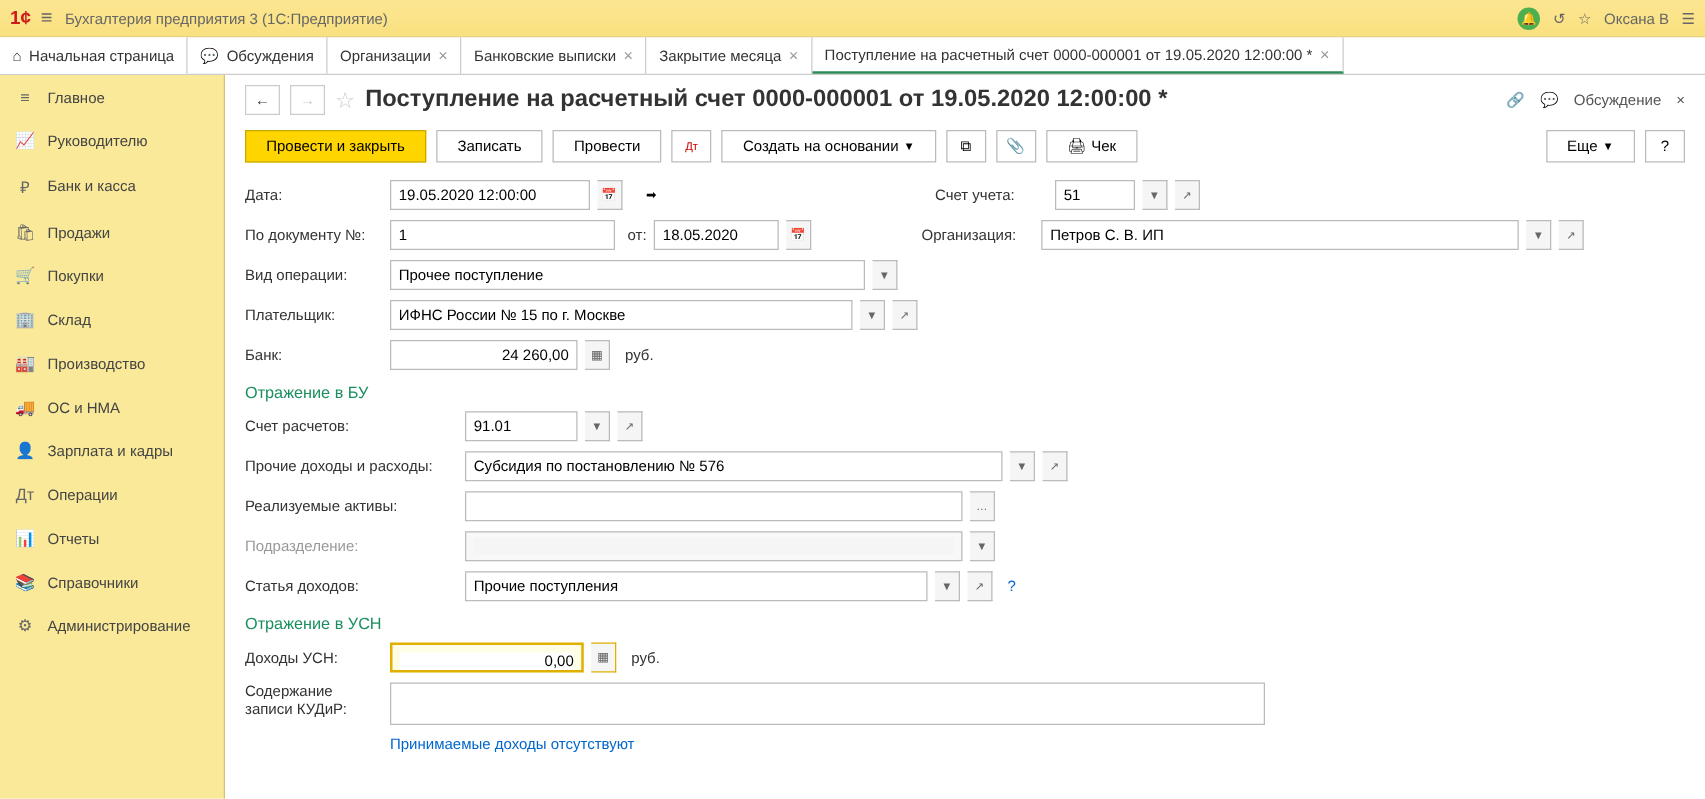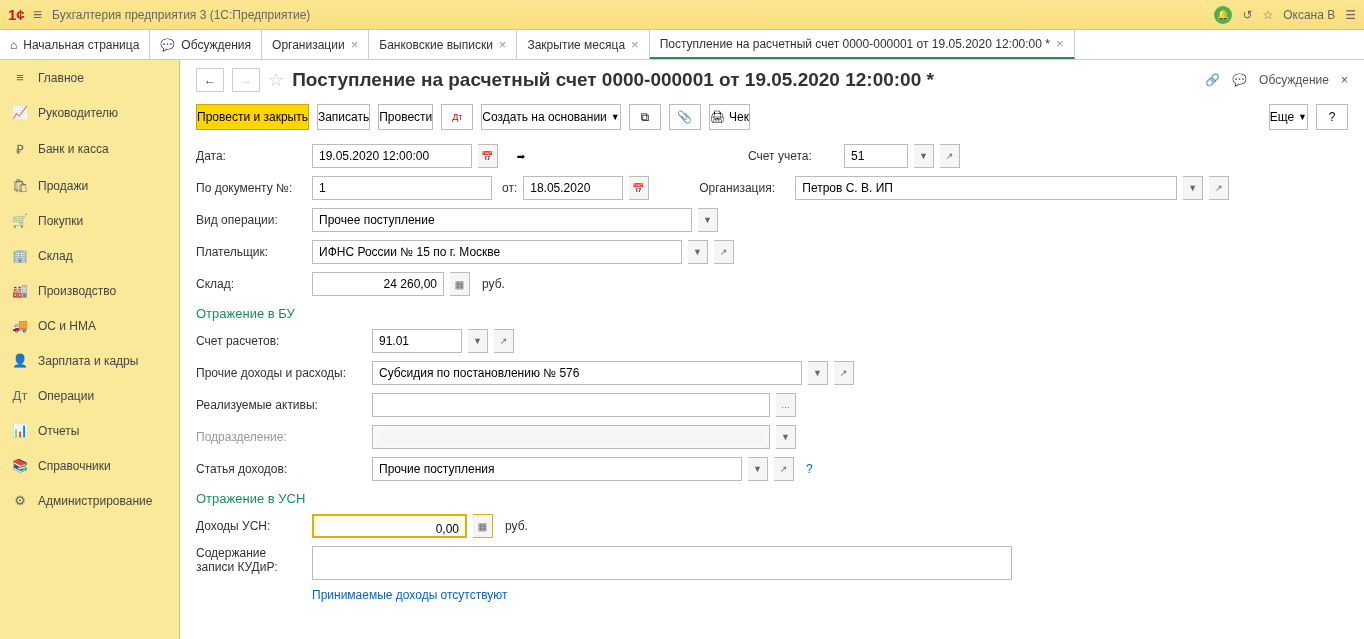--- a/index.html
+++ b/index.html
@@ -20,21 +20,21 @@
 .side-item{display:flex;align-items:center;gap:10px;padding:10px 12px;color:#444;cursor:pointer;}
 .side-item .ic{width:16px;text-align:center;color:#666;font-size:13px;}
 .content{flex:1;padding:8px 16px;overflow-y:auto;}
 .doc-head{display:flex;align-items:center;gap:8px;margin-bottom:12px;}
 .navbtn{width:28px;height:24px;border:1px solid #ccc;background:#fff;display:flex;align-items:center;justify-content:center;color:#333;cursor:pointer;}
 .navbtn.disabled{color:#ccc;}
 .star{font-size:18px;color:#ccc;cursor:pointer;}
 .doc-title{font-size:19px;font-weight:bold;color:#333;}
 .head-right{margin-left:auto;display:flex;align-items:center;gap:12px;color:#555;}
 .toolbar{display:flex;gap:8px;margin-bottom:14px;align-items:center;}
-.btn{height:26px;padding:0 0;border:1px solid #bbb;background:#fff;cursor:pointer;display:flex;align-items:center;font-size:12px;}
+.btn{height:26px;padding:0 16px;border:1px solid #bbb;background:#fff;cursor:pointer;display:flex;align-items:center;font-size:12px;}
 .btn.primary{background:#ffd500;border-color:#c9a800;font-weight:normal;}
 .btn.sq{width:32px;padding:0;justify-content:center;}
 .tb-spacer{flex:1;}
 .form-row{display:flex;align-items:center;margin-bottom:8px;gap:6px;}
 .label{color:#333;font-size:12px;}
 .label.dim{color:#999;}
 .col1{width:110px;}
 .input{height:24px;border:1px solid #bbb;padding:0 6px;background:#fff;display:flex;align-items:center;}
 .input input{border:none;outline:none;width:100%;font-size:12px;}
 .calbtn{width:20px;height:24px;border:1px solid #bbb;border-left:none;background:#f5f5f5;display:flex;align-items:center;justify-content:center;font-size:10px;color:#666;cursor:pointer;}
@@ -206,21 +206,21 @@
     <div class="form-row">
       <span class="label col1">По документу №:</span>
       <div class="input" style="width:180px">
           <input value="1" style="">
         </div>
       <span class="label" style="margin-left:4px">от:</span>
       <div class="input" style="width:100px">
           <input value="18.05.2020" style="">
         </div>
       <div class="calbtn">📅</div>
-      <div class="right-col" style="margin-left:44px">
+      <div class="right-col" style="margin-left:82px">
         <span class="label" style="width:90px">Организация:</span>
         <div class="input" style="width:382px">
             <input value="Петров С. В. ИП" style="">
           </div>
         <div class="ddbtn">▼</div>
         <div class="ddbtn">↗</div>
       </div>
     </div>
 
     <div class="form-row">
@@ -234,22 +234,22 @@
     <div class="form-row">
       <span class="label col1">Плательщик:</span>
       <div class="input" style="width:370px">
           <input value="ИФНС России № 15 по г. Москве" style="">
         </div>
       <div class="ddbtn">▼</div>
       <div class="ddbtn">↗</div>
     </div>
 
     <div class="form-row">
-      <span class="label col1">Склад:</span>
-      <div class="input" style="width:132px">
+      <span class="label col1">Банк:</span>
+      <div class="input" style="width:150px">
           <input style="text-align: right;" value="24 260,00">
         </div>
       <div class="calbtn">▦</div>
       <span class="label" style="margin-left:6px">руб.</span>
     </div>
 
     <div class="section-head">Отражение в БУ</div>
 
     <div class="form-row">
       <span class="label wide-label">Счет расчетов:</span>

